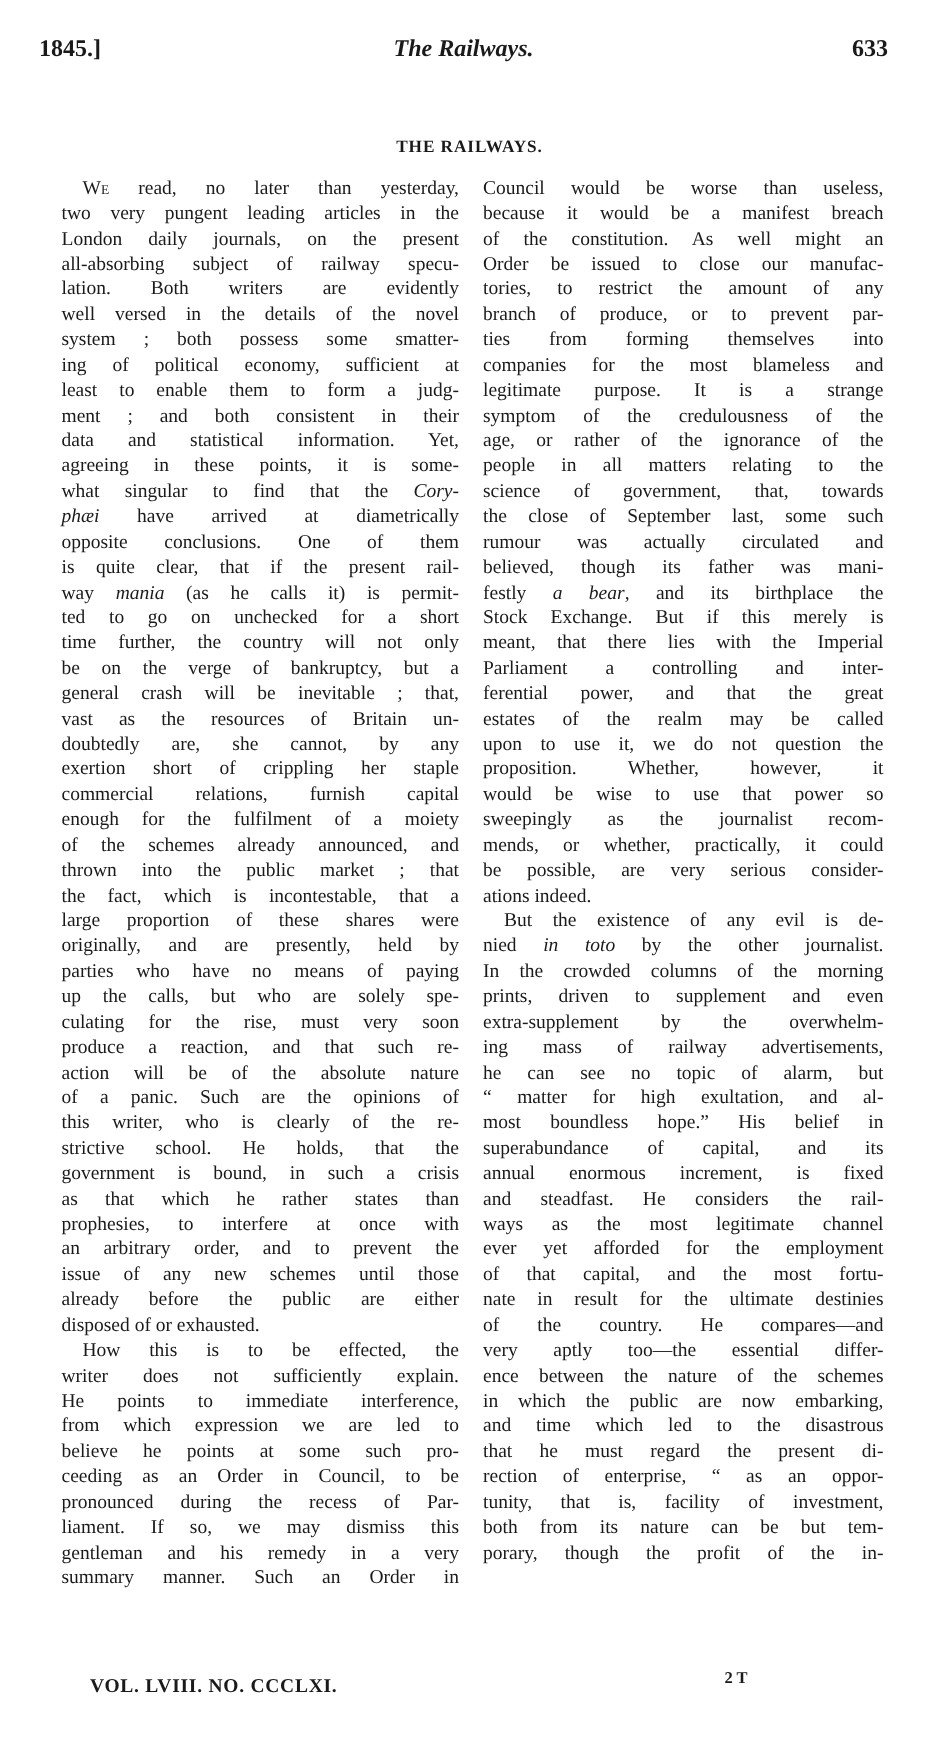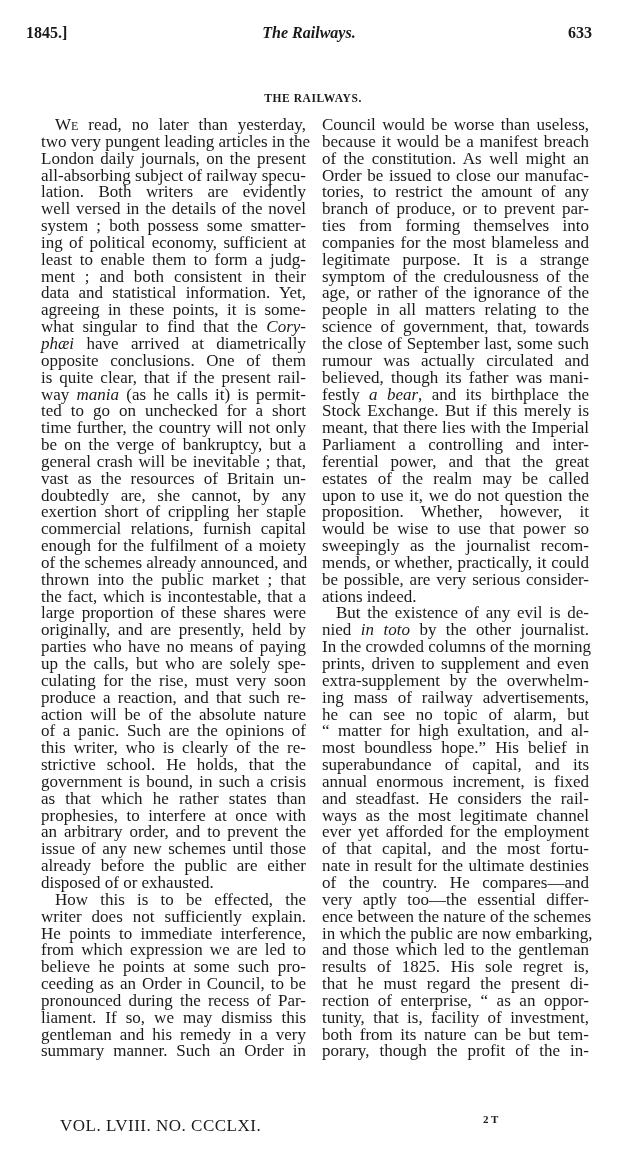--- a/index.html
+++ b/index.html
@@ -5,28 +5,28 @@
   html, body { margin: 0; padding: 0; background: #ffffff; }
   body { width: 626px; height: 1169px; position: relative; overflow: hidden;
          font-family: "Liberation Serif", "DejaVu Serif", serif; color: #1a1a1a; }
   .running-head { position: absolute; top: 24px; left: 26px; width: 566px; height: 22px;
                   font-size: 16px; font-weight: bold; }
   .rh-left { position: absolute; left: 0; top: 0; }
   .rh-center { position: absolute; left: 0; right: 0; text-align: center; font-style: italic; }
   .rh-right { position: absolute; right: 0; top: 0; text-align: right; }
   .article-title { position: absolute; top: 92px; left: 0; width: 626px; text-align: center;
                    font-size: 11.5px; font-weight: bold; letter-spacing: 0.6px; }
-  .column { position: absolute; top: 117px; font-size: 17px; line-height: 16.85px; }
+  .column { position: absolute; top: 117px; font-size: 13px; line-height: 16.85px; }
   .col-left { left: 41px; width: 265px; }
   .col-right { left: 322px; width: 267px; }
   .line { display: block; white-space: nowrap; text-align: justify; text-align-last: justify; height: 16.85px; overflow: visible; }
   .line.last { text-align-last: left; }
   .line.indent { padding-left: 14px; }
   .sc { font-variant: small-caps; }
-  .footer-left { position: absolute; top: 1116px; left: 60px; font-size: 17px; font-weight: normal; letter-spacing: 0.5px; }
+  .footer-left { position: absolute; top: 1116px; left: 60px; font-size: 13px; font-weight: bold; letter-spacing: 0.5px; }
   .footer-sig { position: absolute; top: 1113px; left: 483px; font-size: 11px; font-weight: bold; }
   i { font-style: italic; }
 </style>
 </head>
 <body>
 
 <div class="running-head">
   <span class="rh-left">1845.]</span>
   <span class="rh-center">The Railways.</span>
   <span class="rh-right">633</span>
@@ -135,22 +135,21 @@
     <span class="line">annual enormous increment, is fixed</span>
     <span class="line">and steadfast.   He considers the rail-</span>
     <span class="line">ways as the most legitimate channel</span>
     <span class="line">ever yet afforded for the employment</span>
     <span class="line">of that capital, and the most fortu-</span>
     <span class="line">nate in result for the ultimate destinies</span>
     <span class="line">of the country.  He compares—and</span>
     <span class="line">very aptly too—the essential differ-</span>
     <span class="line">ence between the nature of the schemes</span>
     <span class="line">in which the public are now embarking,</span>
-    <span class="line">and those which led to the gentleman</span>
-    <span class="line">results of 1825.   His sole regret is,</span>
+    <span class="line">and time which led to the disastrous</span>
     <span class="line">that he must regard the present di-</span>
     <span class="line">rection of enterprise, “ as an oppor-</span>
     <span class="line">tunity, that is, facility of investment,</span>
     <span class="line">both from its nature can be but tem-</span>
     <span class="line">porary, though the profit of the in-</span>
   </div>
 
 <div class="footer-left">VOL. LVIII. NO. CCCLXI.</div>
 <div class="footer-sig">2 T</div>
 

